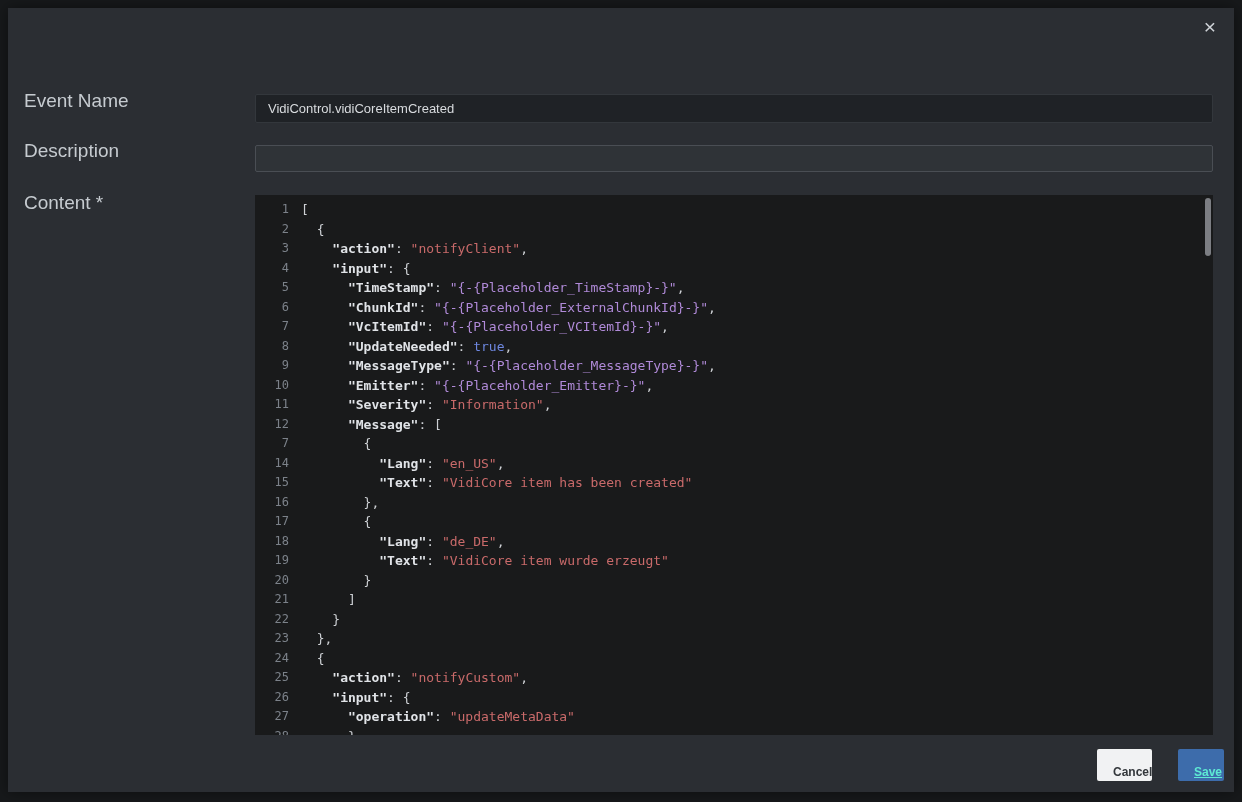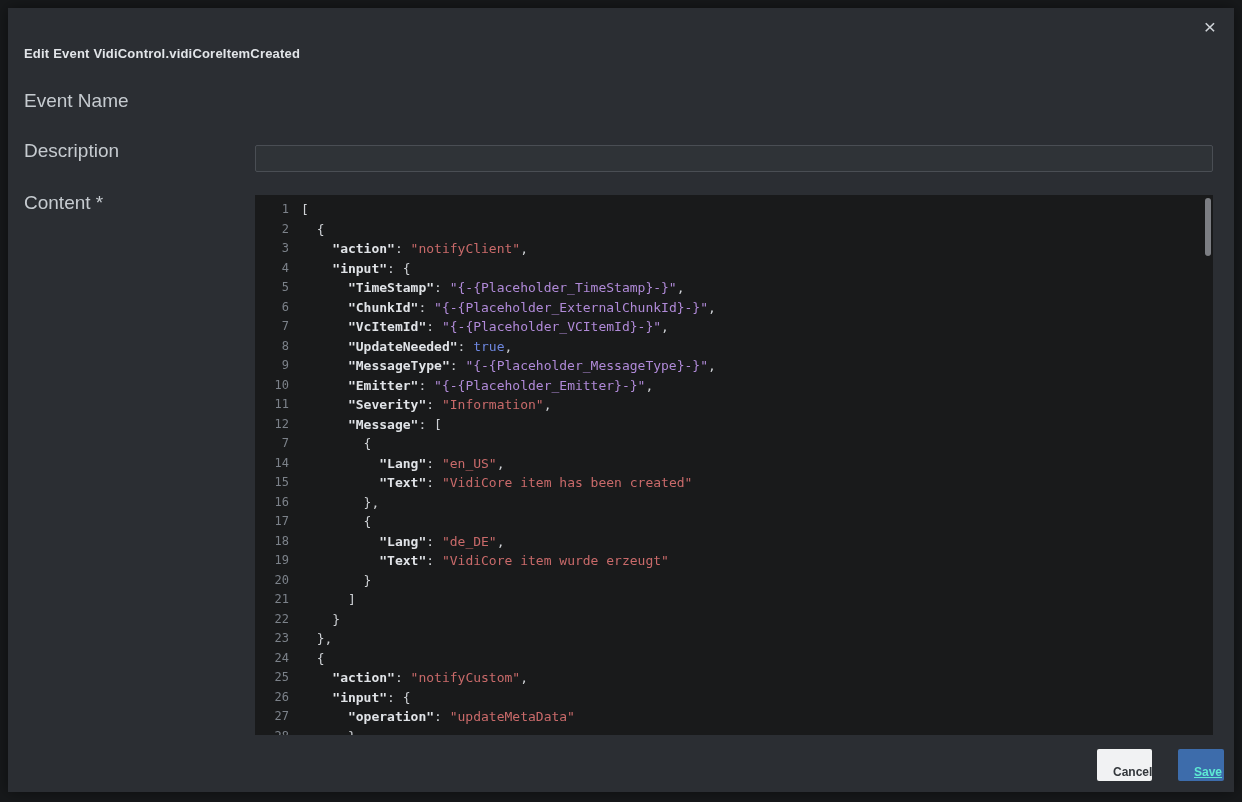--- a/index.html
+++ b/index.html
@@ -42,23 +42,23 @@
   .btn-save{right:10px;width:46px;background:var(--accent_save,#3d6cab);color:#5eead4;text-decoration:underline;}
 </style>
 </head>
 <body>
 
 <div class="stage">
   <div class="modal">
 
     <span class="close">×</span>
 
-    <h1 class="title">Edit Event VidiControl.vidiCoreItemCreated</h1>
 
     <label class="lbl lbl-name">Event Name</label>
+    <input class="inp inp-name" type="text" value="VidiControl.vidiCoreItemCreated" style="">
 
     <label class="lbl lbl-desc">Description</label>
     <input class="inp inp-desc" type="text" value="" style="">
 
     <label class="lbl lbl-content">Content *</label>
 
     <div class="editor">
       <div class="gutter">
           <div class="ln">1</div>
           <div class="ln">2</div>

